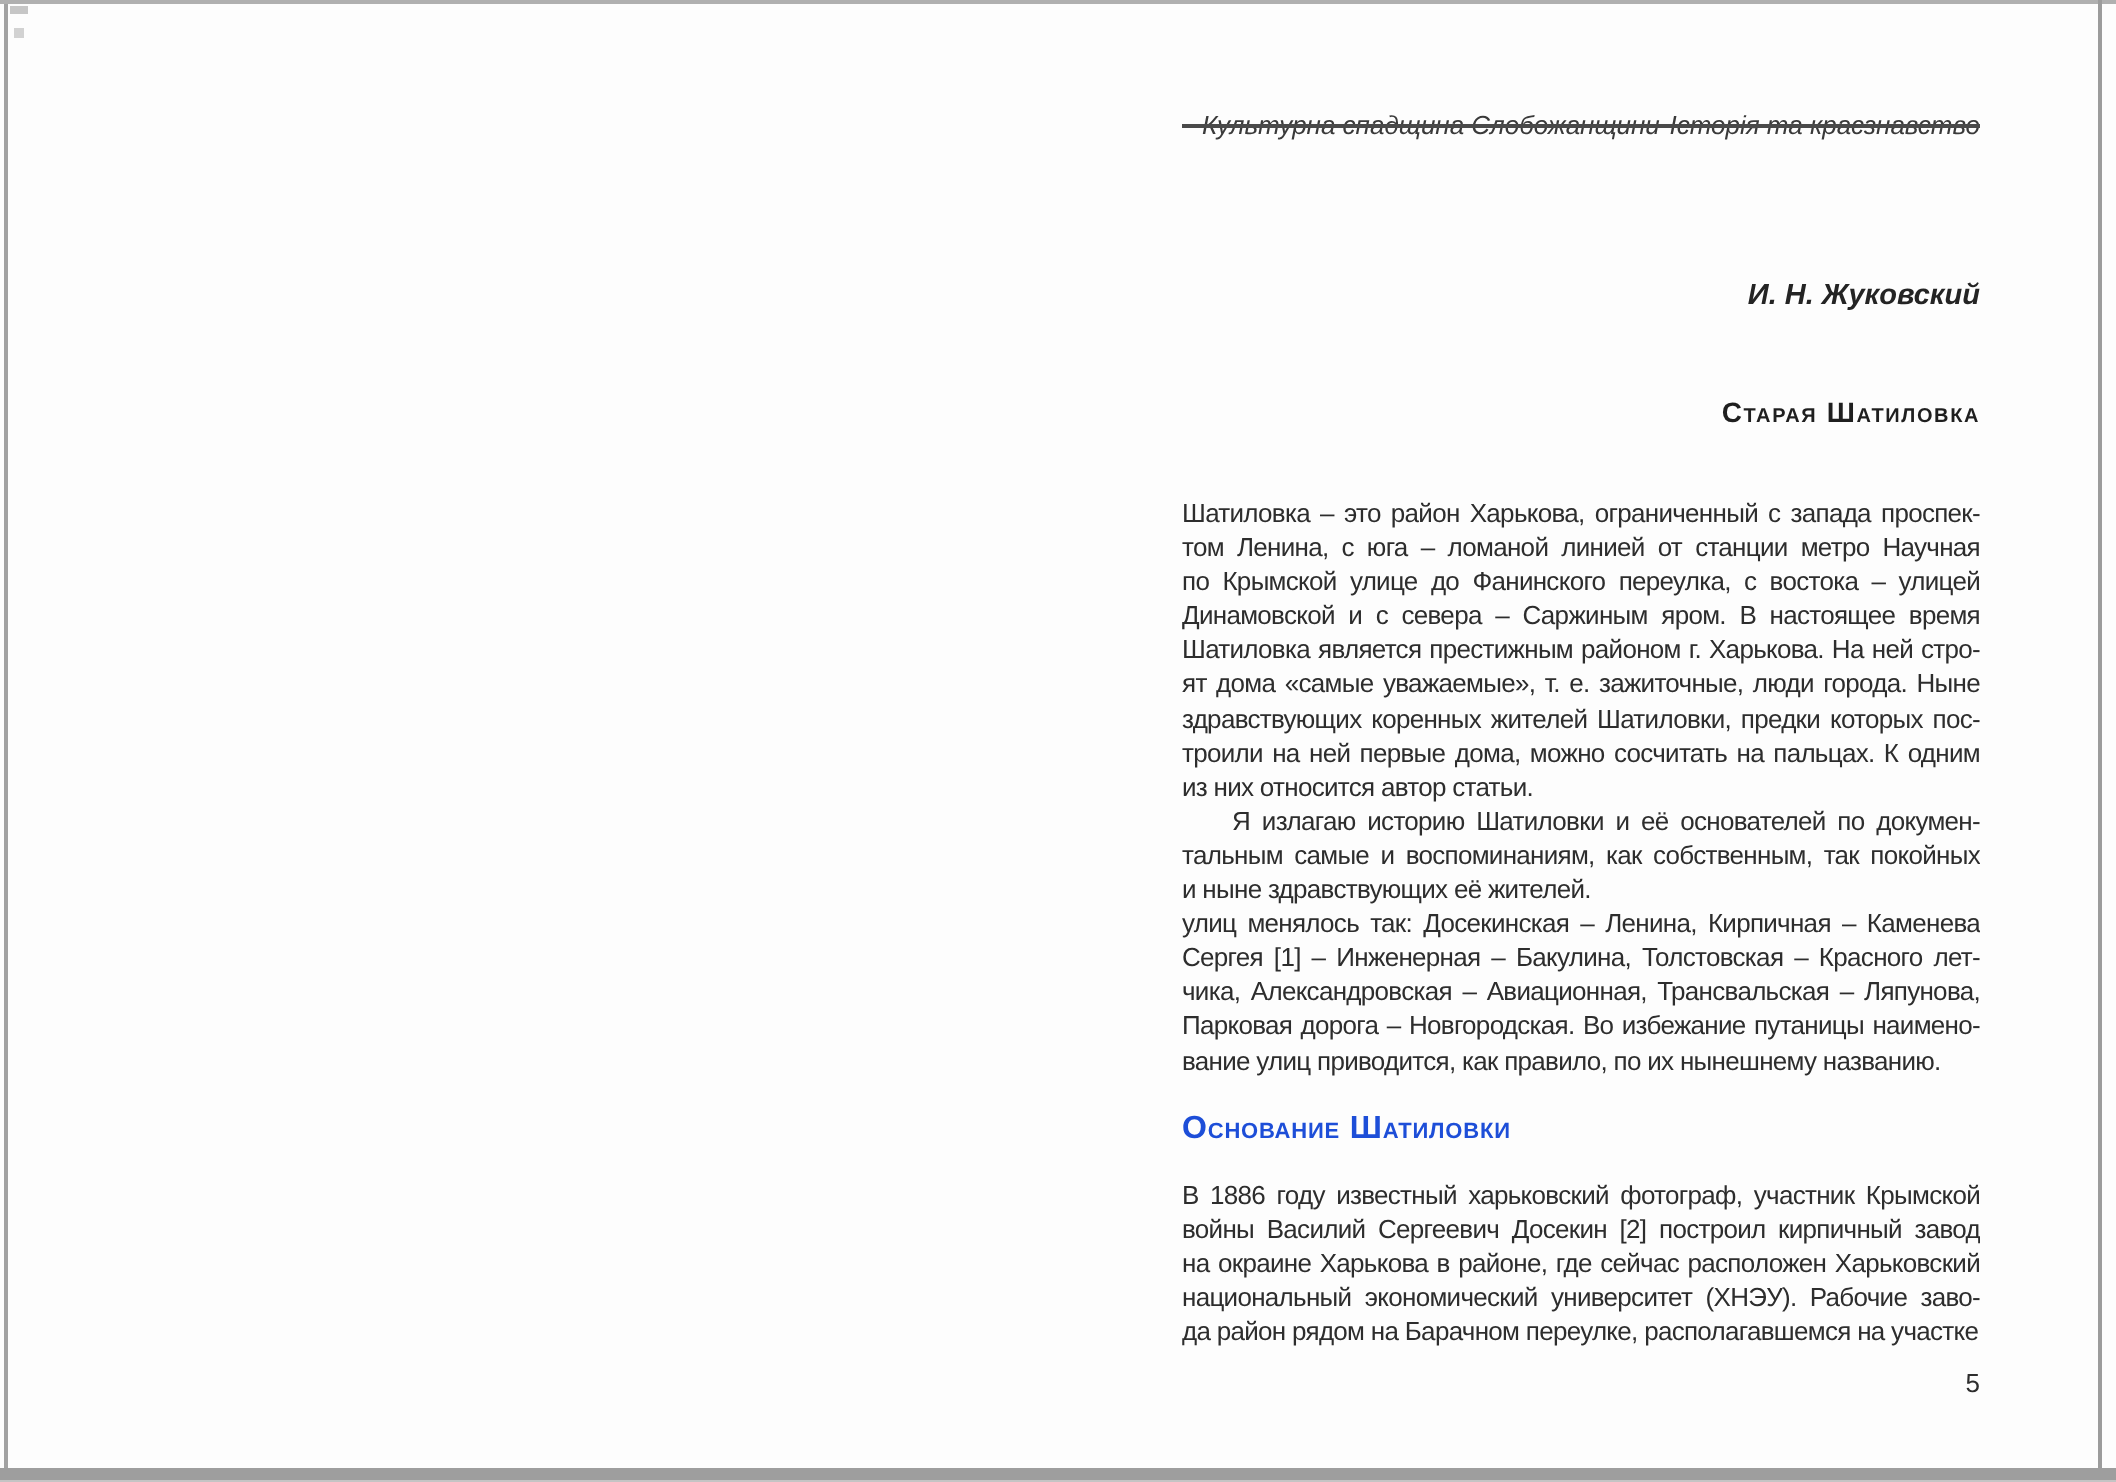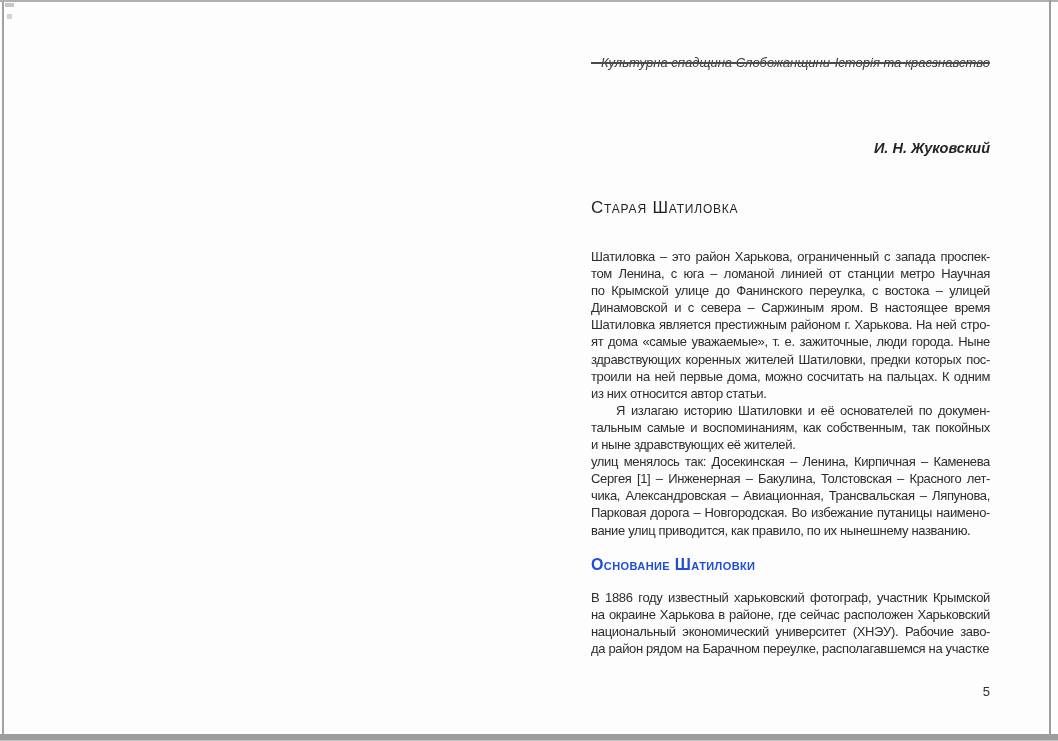--- a/index.html
+++ b/index.html
@@ -29,21 +29,21 @@
   }
   .header-rule { position:absolute; top:62px; left:0; width:100%; height:2px; background:#4a4a4a; }
 
   .author {
     position:absolute; top:140px; left:0; width:100%;
     text-align:right; font-size:14.5px; font-weight:bold; font-style:italic; color:#242424;
   }
 
   .title {
     position:absolute; top:198px; left:0; width:100%;
-    text-align:left; font-size:17px; font-weight:normal;
+    text-align:right; font-size:14px; font-weight:bold;
     font-variant:small-caps; letter-spacing:0.8px; color:#1f1f1f;
   }
 
   .body { position:absolute; left:0; width:100%; }
   .body-1 { top:248px; }
   .body-2 { top:589px; }
 
   .line {
     font-size:13px; letter-spacing:-0.35px;
     line-height:17.1px; height:17.1px; overflow:hidden;
@@ -106,20 +106,21 @@
         <div class="line">Сергея [1] – Инженерная – Бакулина, Толстовская – Красного лет-</div>
         <div class="line">чика, Александровская – Авиационная, Трансвальская – Ляпунова,</div>
         <div class="line">Парковая дорога – Новгородская. Во избежание путаницы наимено-</div>
         <div class="line last">вание улиц приводится, как правило, по их нынешнему названию.</div>
       </div>
 
     <div class="section-heading">Основание Шатиловки</div>
 
     <div class="body body-2" id="body2">
         <div class="line">В 1886 году известный харьковский фотограф, участник Крымской</div>
+        <div class="line">войны Василий Сергеевич Досекин [2] построил кирпичный завод</div>
         <div class="line">на окраине Харькова в районе, где сейчас расположен Харьковский</div>
         <div class="line">национальный экономический университет (ХНЭУ). Рабочие заво-</div>
         <div class="line last">да район рядом на Барачном переулке, располагавшемся на участке</div>
       </div>
 
     <div class="page-number">5</div>
 
   </div>
 </div>
 

